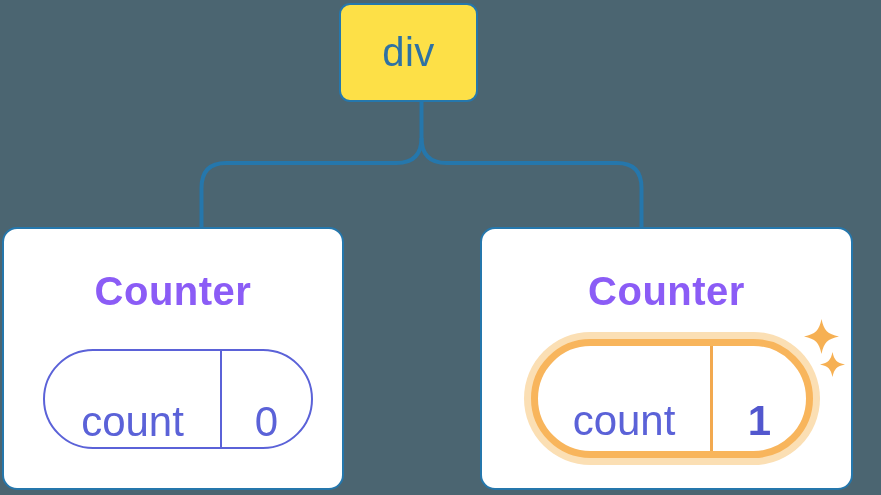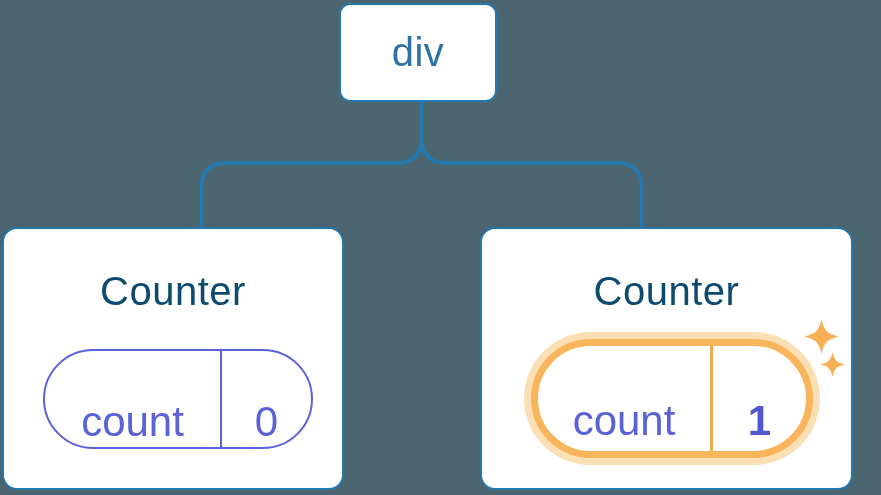--- a/index.html
+++ b/index.html
@@ -17,22 +17,22 @@
   }
   .connectors {
     position: absolute;
     left: 0; top: 0;
     width: 881px; height: 495px;
     pointer-events: none;
   }
   .root-node {
     position: absolute;
     left: 339px; top: 3px;
-    width: 158px; height: 99px;
-    background: #ffffff;
+    width: 139px; height: 99px;
+    background: #fde047;
     border: 2.5px solid #2577AC;
     border-radius: 11px;
     box-sizing: border-box;
     display: flex;
     align-items: center;
     justify-content: center;
   }
   .root-label {
     font-size: 40px;
     font-weight: 500;
@@ -47,22 +47,22 @@
     border: 2.5px solid #2577AC;
     border-radius: 15px;
     box-sizing: border-box;
   }
   .card.left  { left: 2px;   width: 342px; }
   .card.right { left: 480px; width: 373px; }
   .card-title {
     margin-top: 40px;
     text-align: center;
     font-size: 40px;
-    font-weight: 400;
-    color: #0c4a6e;
+    font-weight: 700;
+    color: #8b5cf6;
     letter-spacing: 0.5px;
   }
   .state-pill {
     position: absolute;
     display: flex;
     align-items: stretch;
     background: #FFFFFF;
     box-sizing: border-box;
   }
   .state-pill.cold {

